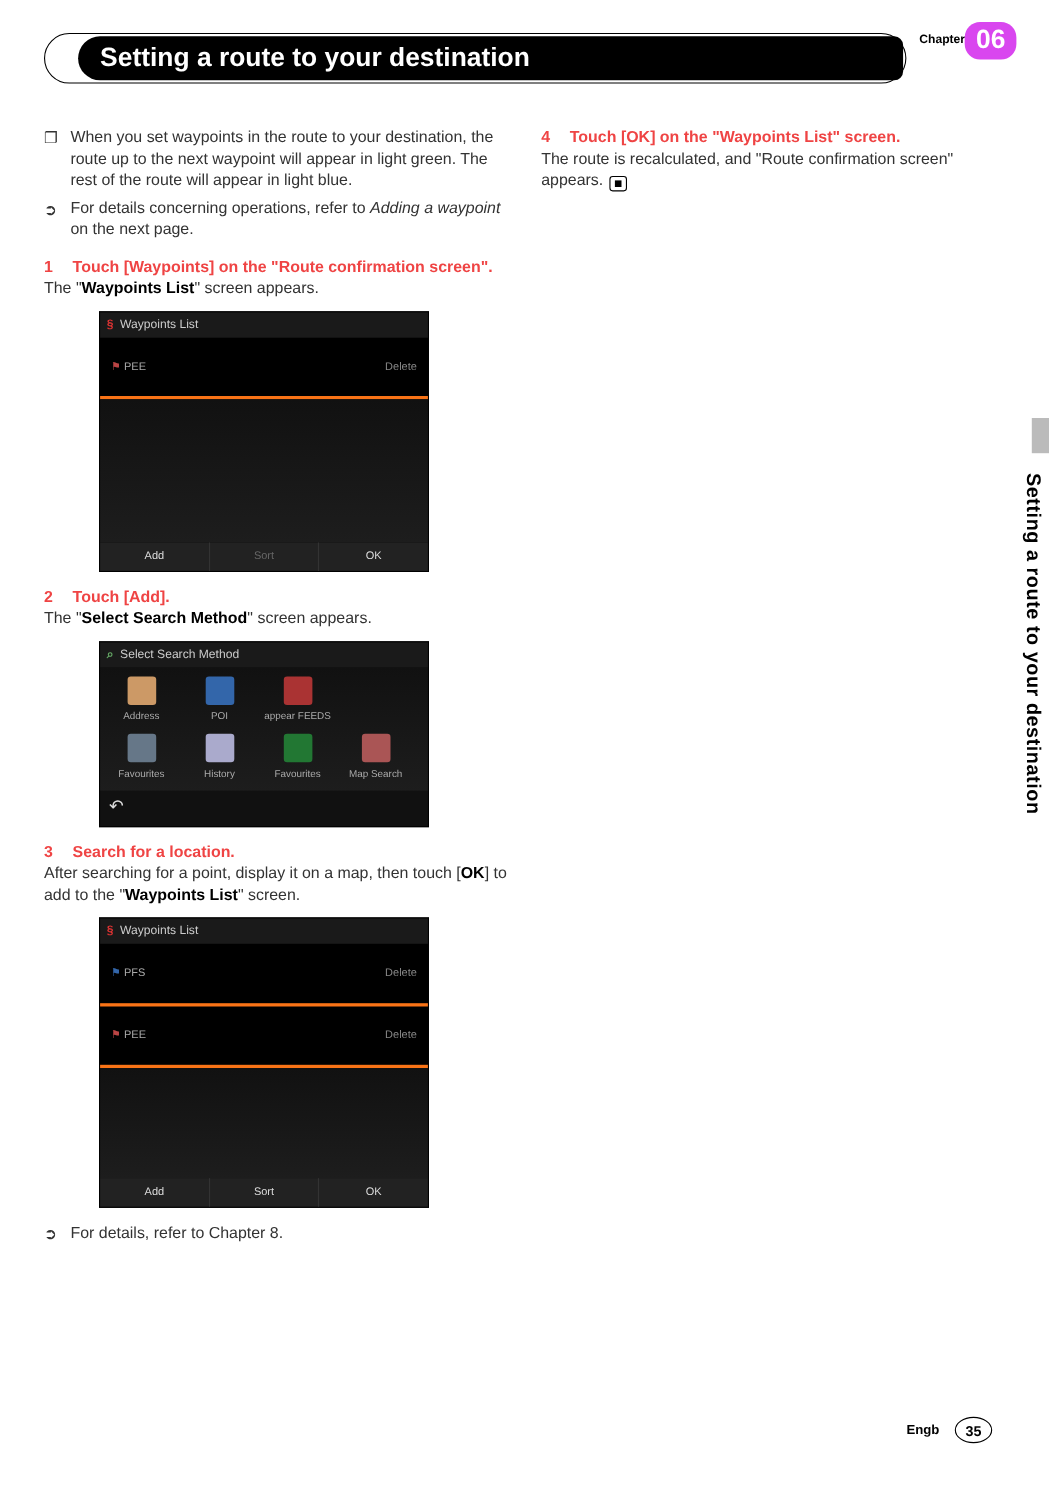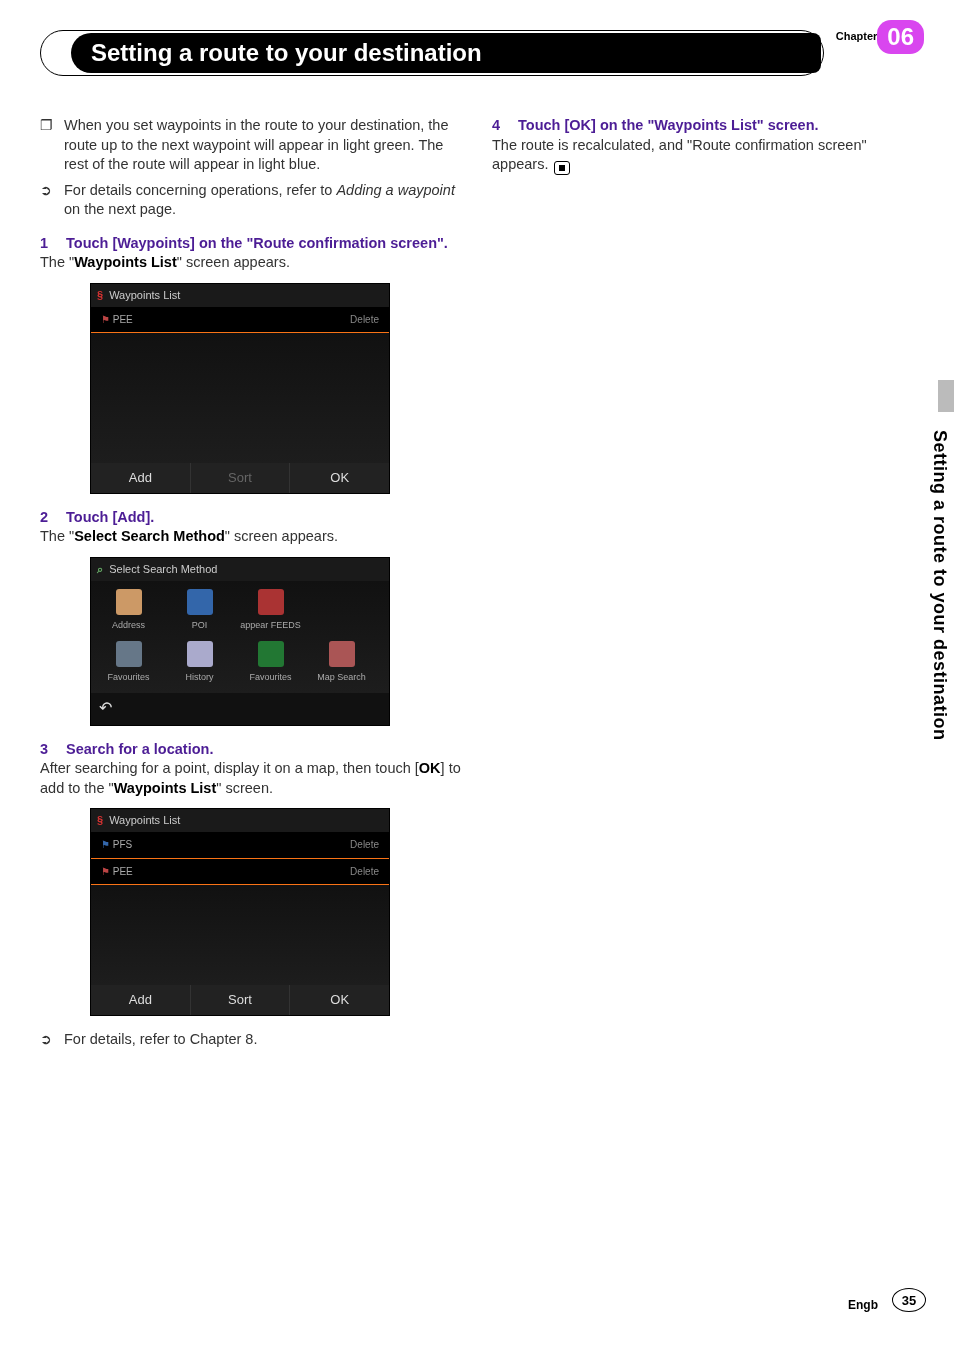--- a/index.html
+++ b/index.html
@@ -69,21 +69,21 @@
     }
     .bullet-row {
       display: flex;
       margin-bottom: 6px;
     }
     .bullet-mark, .bullet-arrow { width: 24px; flex-shrink: 0; font-size: 14px; }
     .bullet-text { flex: 1; }
     .ital { font-style: italic; }
     .step-head {
       font-weight: bold;
-      color: #4c1d95;
+      color: #ef4444;
       margin-top: 14px;
     }
     .step-num { display: inline-block; width: 26px; }
     .plain { color: #333; margin-bottom: 10px; }
     .bold { font-weight: bold; color: #000;}
     .screenshot {
       width: 300px;
       margin: 8px 0 14px 50px;
       background: #000;
       border: 1px solid #000;
@@ -98,36 +98,36 @@
       background: #1a1a1a;
     }
     .ss-header-icon {
       color: #d33; font-weight: bold;
     }
     .ss-body { height: 130px; background: linear-gradient(#111, #1d1d1d); position: relative; }
     .ss-row {
       display: flex;
       justify-content: space-between;
       align-items: center;
-      padding: 6px 10px;
-      border-bottom: 1px solid #f97316;
+      padding: 20px 10px;
+      border-bottom: 3px solid #f97316;
       color: #aaa;
       font-size: 10px;
     }
     .flag { color: #b44; }
     .ss-row .del { color: #888; }
     .ss-footer {
       display: flex;
       background: #222;
     }
     .ss-footer div {
       flex: 1;
       text-align: center;
       padding: 6px 0;
-      font-size: 13px;
+      font-size: 10px;
       color: #ddd;
       border-left: 1px solid #333;
     }
     .ss-footer div:first-child { border-left: none; }
     .ss-footer .dim { color: #666; }
     .ssm-grid {
       background: linear-gradient(#111,#1d1d1d);
       padding: 6px 12px 2px 2px;
     }
     .ssm-row { display: flex; }
@@ -169,23 +169,23 @@
       font-weight: bold;
       font-size: 18px;
       position: absolute;
       right: 4px;
       top: 50px;
       letter-spacing: 0.5px;
     }
     .footer {
       position: absolute;
       bottom: 40px;
-      right: 28px;
-      display: flex;
-      align-items: flex-end;
+      right: 52px;
+      display: flex;
+      align-items: center;
       gap: 14px;
     }
     .footer-lang { font-size: 12px; font-weight: bold; }
     .page-num {
       border: 1.2px solid #000;
       border-radius: 50%;
       width: 34px; height: 24px;
       display: flex;
       align-items: center;
       justify-content: center;

